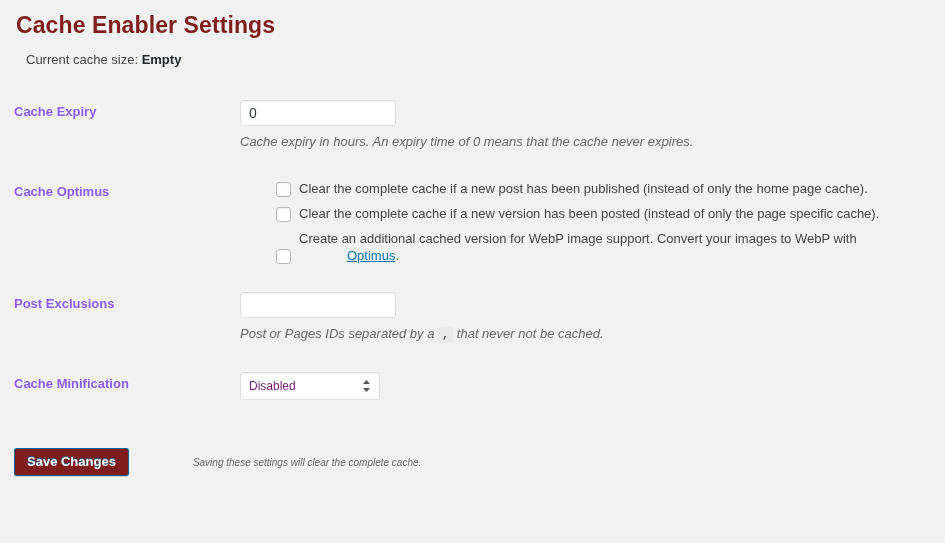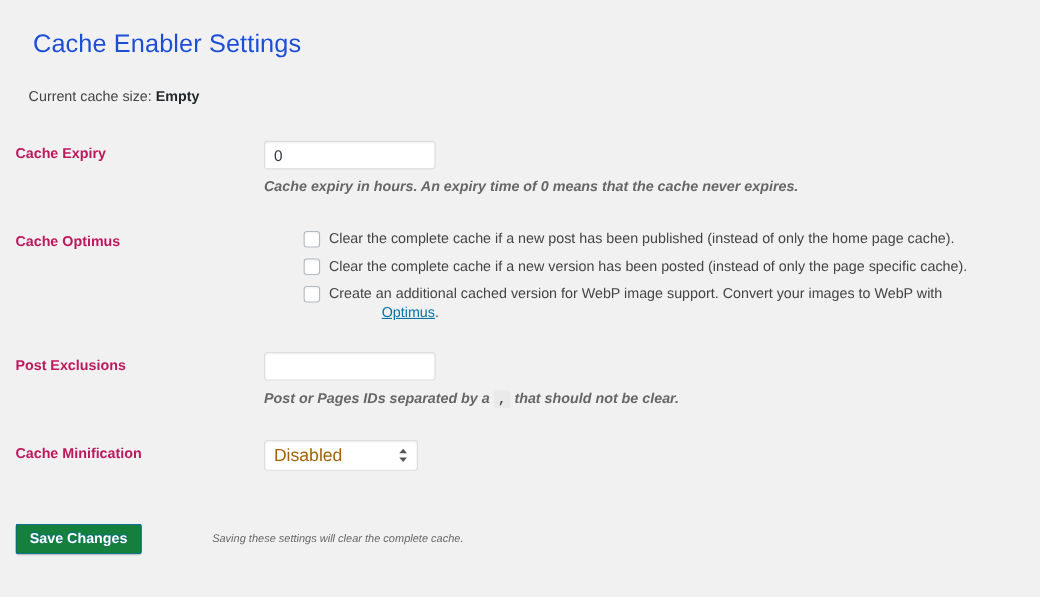--- a/index.html
+++ b/index.html
@@ -16,23 +16,23 @@
   }
   .wrap {
     position: relative;
     width: 945px;
     height: 543px;
     box-sizing: border-box;
     padding: 0 14px;
   }
   .page-title {
     font-size: 23px;
-    font-weight: 400;
-    color: #1d4ed8;
-    margin: 16px;
+    font-weight: 700;
+    color: #7f1d1d;
+    margin: 2px;
     padding: 9px 0 9px 0;
     line-height: 29px;
     letter-spacing: 0.1px;
   }
   .cache-size-line {
     font-size: 13px;
     color: #444;
     margin: 0 0 18px 12px;
     line-height: 17px;
   }
@@ -43,21 +43,21 @@
   table.form-table {
     border-collapse: collapse;
     width: 918px;
     table-layout: fixed;
   }
   table.form-table th {
     text-align: left;
     vertical-align: top;
     font-size: 13px;
     font-weight: bold;
-    color: #be185d;
+    color: #8b5cf6;
     width: 216px;
     padding: 18px 10px 18px 0;
     line-height: 1.3;
   }
   table.form-table td {
     vertical-align: top;
     padding: 14px 10px 14px 0;
     font-size: 13px;
     color: #444;
     line-height: 1.5;
@@ -75,34 +75,33 @@
     color: #32373c;
     font-family: "Liberation Sans", sans-serif;
     outline: none;
   }
   p.description {
     font-style: italic;
     font-size: 13px;
     color: #666;
     margin: 7px 0 0 0;
     line-height: 1.45;
-    font-weight: bold;
   }
   code.inline {
     font-family: "Liberation Mono", monospace;
     background: #eaeaea;
     padding: 1px 4px;
     border-radius: 2px;
     font-size: 12px;
     font-style: normal;
     color: #444;
   }
   .checkbox-row {
     display: flex;
-    align-items: flex-start;
+    align-items: flex-end;
     margin-bottom: 8px;
     padding-left: 36px;
   }
   .checkbox-row:last-child {
     margin-bottom: 0;
   }
   .cb {
     width: 15px;
     height: 15px;
     min-width: 15px;
@@ -133,41 +132,41 @@
     -moz-appearance: none;
     appearance: none;
     width: 140px;
     height: 28px;
     box-sizing: border-box;
     border: 1px solid #ddd;
     border-radius: 3px;
     background: #fff;
     box-shadow: 0 1px 2px rgba(0,0,0,0.07) inset;
     padding: 0 26px 0 8px;
-    font-size: 16px;
-    color: #a16207;
+    font-size: 12px;
+    color: #701a75;
     font-family: "Liberation Sans", sans-serif;
     outline: none;
   }
   .select-arrows {
     position: absolute;
     right: 9px;
     top: 50%;
     transform: translateY(-50%);
     pointer-events: none;
     line-height: 0;
     color: #555;
   }
   .submit-row {
     margin-top: 34px;
     display: flex;
     align-items: center;
   }
   .button-primary {
-    background: #15803d;
+    background: #7f1d1d;
     border: 1px solid #006799;
     border-bottom-color: #006494;
     border-radius: 3px;
     color: #fff;
     font-size: 13px;
     font-weight: bold;
     padding: 0 12px;
     height: 28px;
     line-height: 26px;
     box-sizing: border-box;
@@ -220,21 +219,21 @@
             <span class="cb"></span>
             <span class="cb-label"><span>Create an additional cached version for WebP image support. Convert your images to WebP with </span><a href="#">Optimus</a><span>.</span></span>
           </div>
         </td>
       </tr>
 
       <tr>
         <th>Post Exclusions</th>
         <td>
           <input class="text-field" type="text" value="" style="">
-          <p class="description"><span>Post or Pages IDs separated by a </span><code class="inline">,</code><span> that should not be clear.</span></p>
+          <p class="description"><span>Post or Pages IDs separated by a </span><code class="inline">,</code><span> that never not be cached.</span></p>
         </td>
       </tr>
 
       <tr>
         <th>Cache Minification</th>
         <td>
           <span class="select-wrap">
             <select class="wp-select">
               <option>Disabled</option>
             </select>

